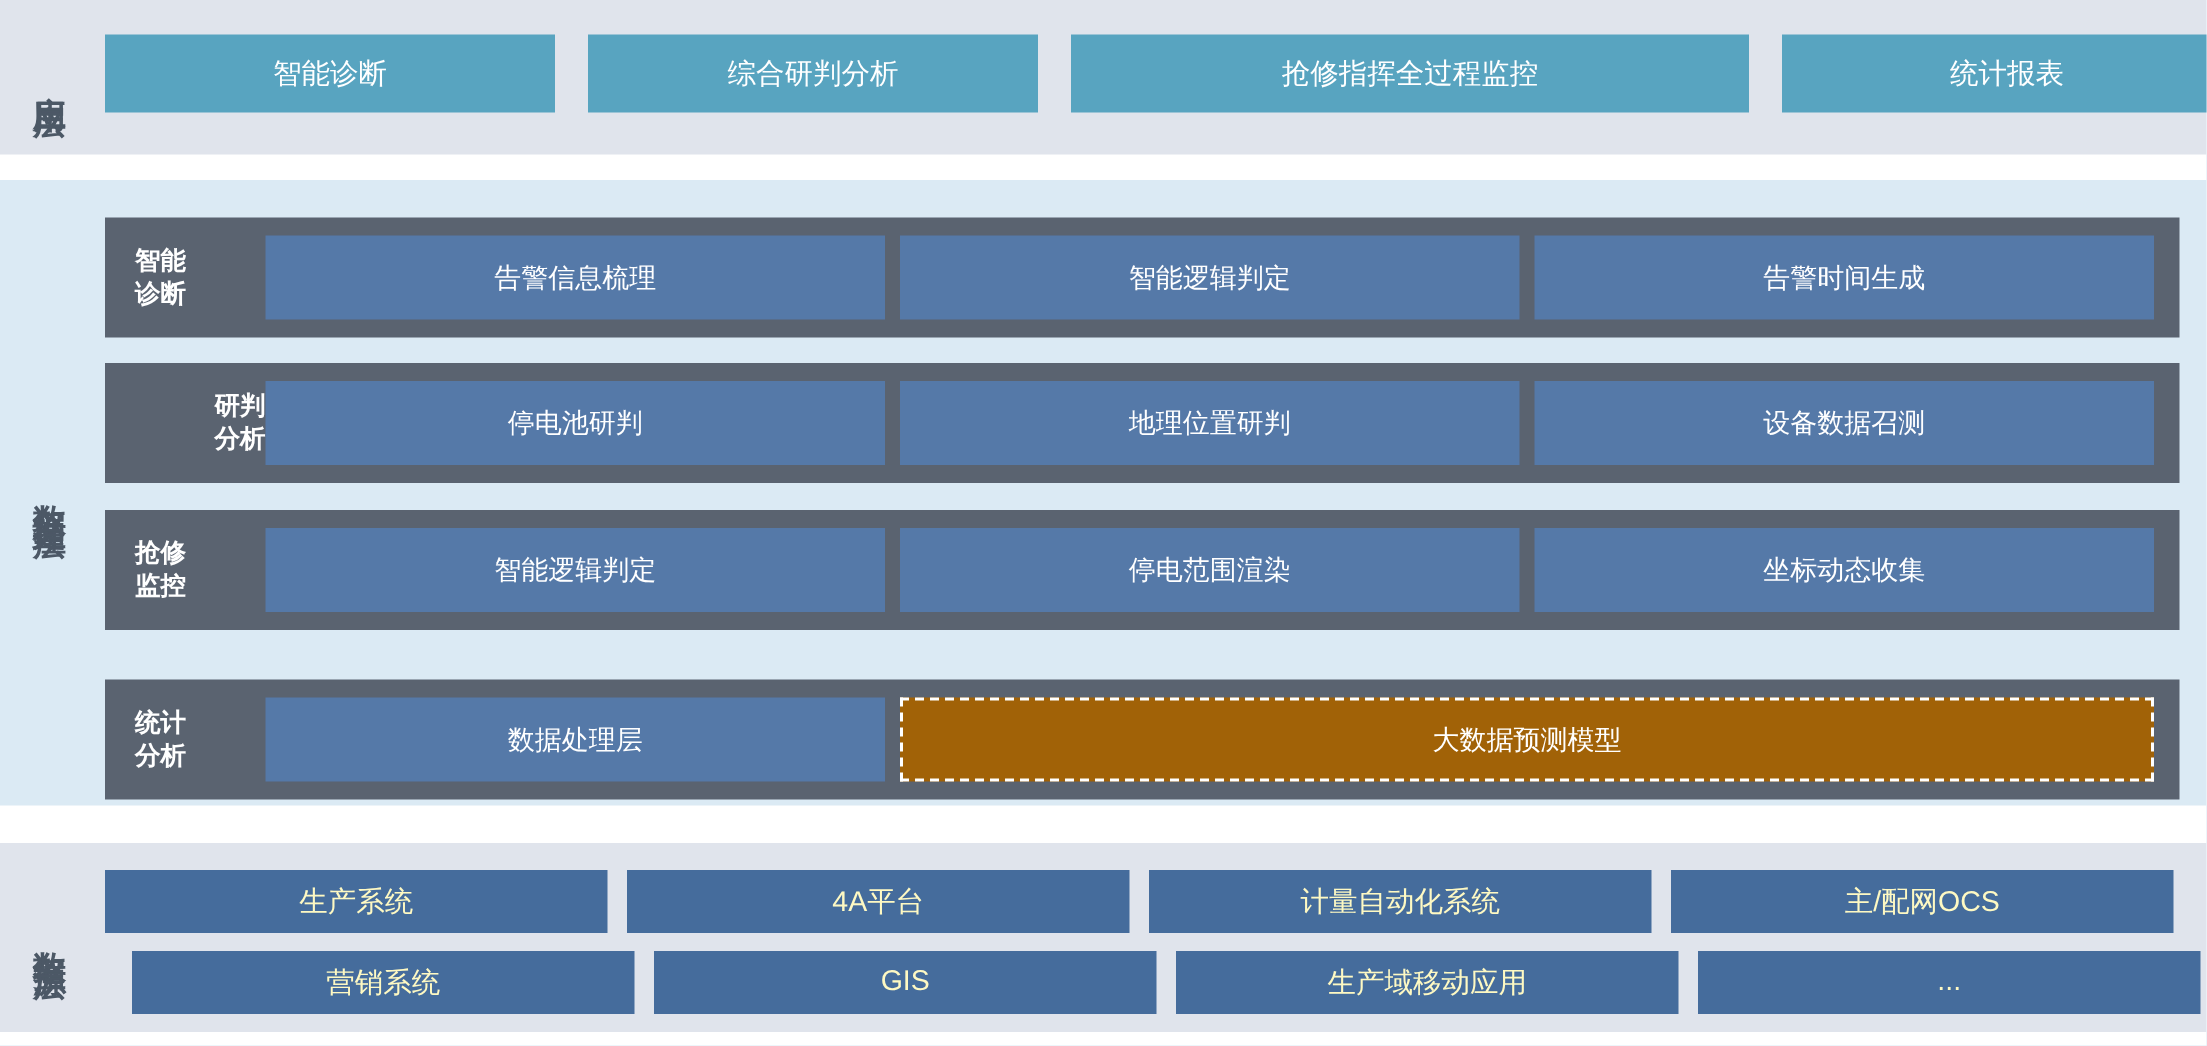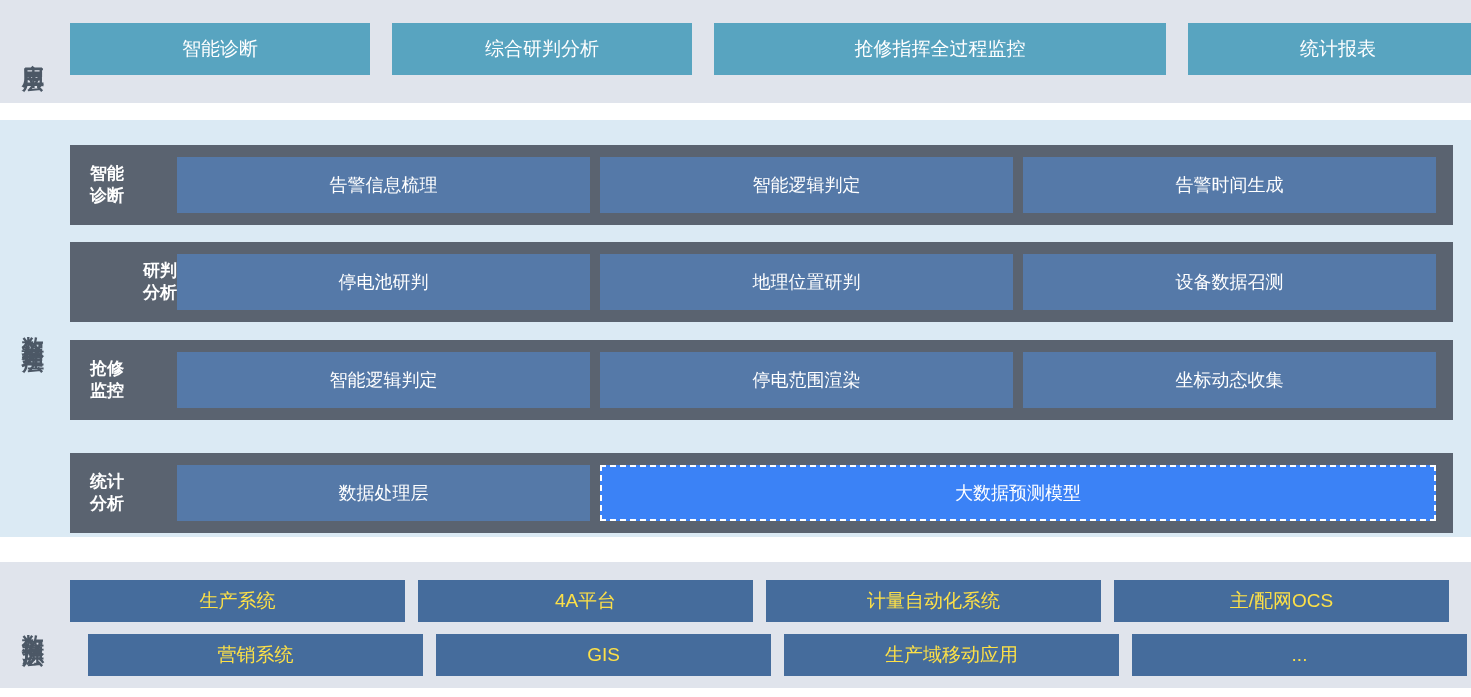--- a/index.html
+++ b/index.html
@@ -42,29 +42,29 @@
     width:87px; padding-left:20px; flex:0 0 auto;
     color:#ffffff; font-weight:bold; font-size:17px; line-height:1.3;
     white-space:pre-line;
   }
   .proc-box {
     height:56px; width:413px; margin-right:10px; flex:0 0 auto;
     background:#5579a8; color:#ffffff; font-size:18px;
     display:flex; align-items:center; justify-content:center; box-sizing:border-box;
   }
   .proc-box.dashed {
-    width:836px; background:#3b82f6; border:2px dashed #ffffff;
+    width:836px; background:#a16207; border:2px dashed #ffffff;
   }
 
   
   .src-row { position:absolute; left:70px; display:flex; gap:13px; }
   .src-row-1 { top:18px; }
   .src-row-2 { top:72px;margin-left:18px; }
   .src-box {
-    width:335px; height:42px; background:#456c9c; color:#fde047; font-size:19px;
+    width:335px; height:42px; background:#456c9c; color:#fef9c3; font-size:19px;
     display:flex; align-items:center; justify-content:center;
   }
 </style>
 </head>
 <body>
 
 <div class="section" id="app-layer">
   <div class="v-label">应用层</div>
   <div class="app-boxes">
     <div class="app-box app-w-s">智能诊断</div>

